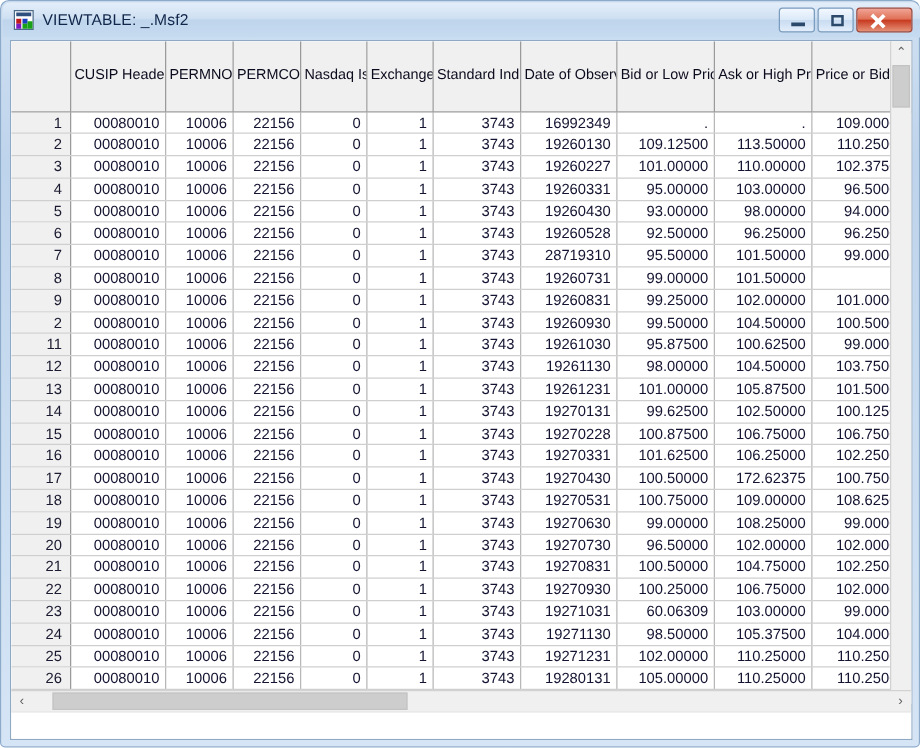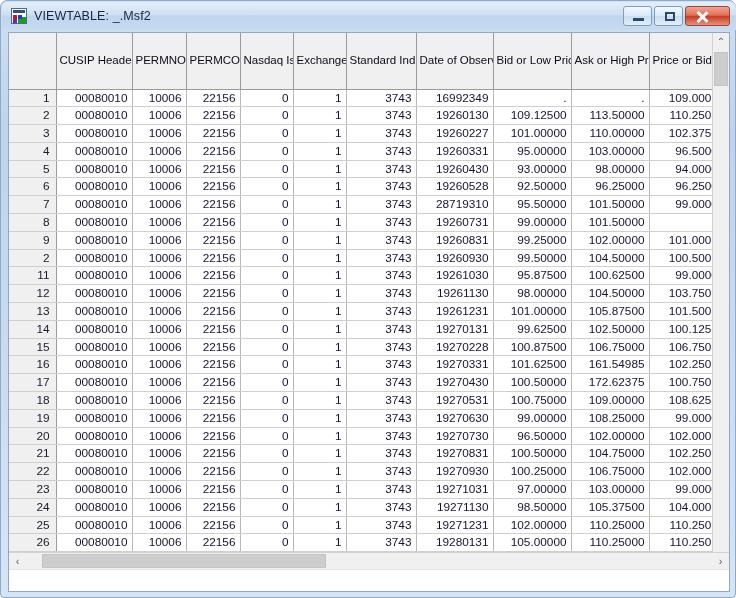--- a/index.html
+++ b/index.html
@@ -504,21 +504,21 @@
             <tr>
               <td class="rownum">16</td>
               <td class="cusip">00080010</td>
               <td>10006</td>
               <td>22156</td>
               <td>0</td>
               <td>1</td>
               <td>3743</td>
               <td>19270331</td>
               <td>101.62500</td>
-              <td>161.54985</td>
+              <td>106.25000</td>
               <td>102.25000</td>
             </tr>
             <tr>
               <td class="rownum">17</td>
               <td class="cusip">00080010</td>
               <td>10006</td>
               <td>22156</td>
               <td>0</td>
               <td>1</td>
               <td>3743</td>
@@ -594,21 +594,21 @@
             </tr>
             <tr>
               <td class="rownum">23</td>
               <td class="cusip">00080010</td>
               <td>10006</td>
               <td>22156</td>
               <td>0</td>
               <td>1</td>
               <td>3743</td>
               <td>19271031</td>
-              <td>97.00000</td>
+              <td>60.06309</td>
               <td>103.00000</td>
               <td>99.00000</td>
             </tr>
             <tr>
               <td class="rownum">24</td>
               <td class="cusip">00080010</td>
               <td>10006</td>
               <td>22156</td>
               <td>0</td>
               <td>1</td>

